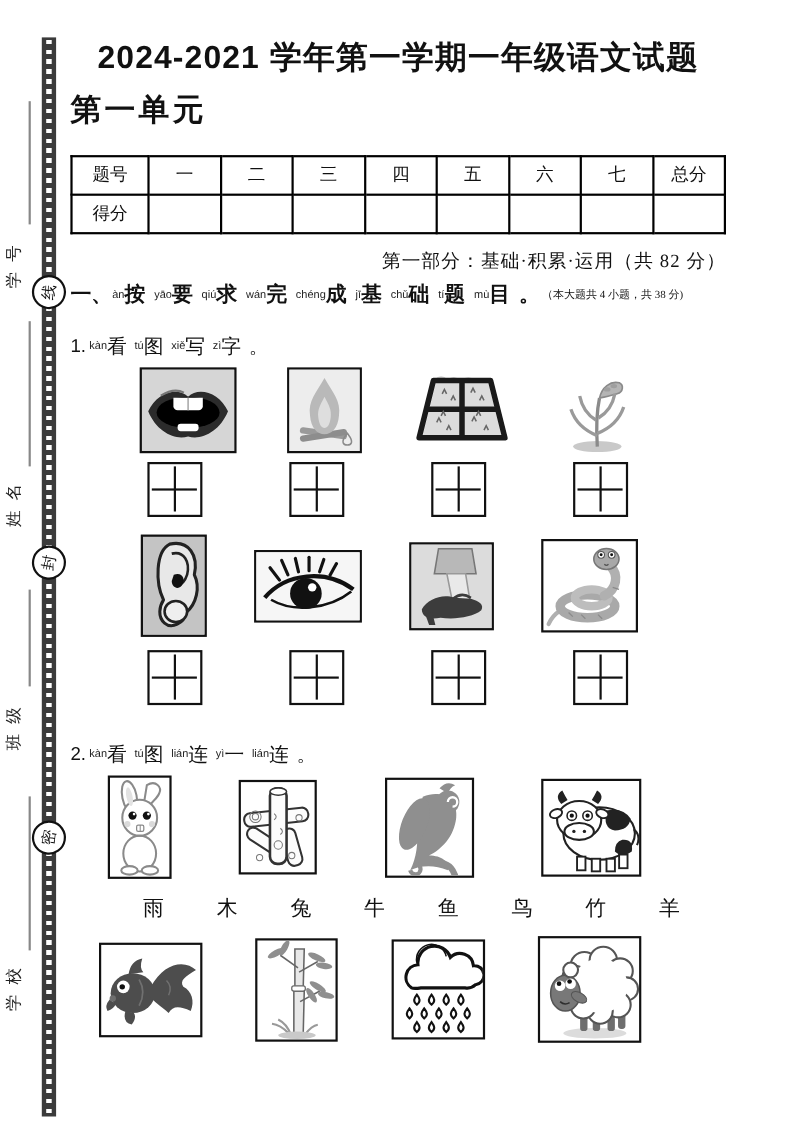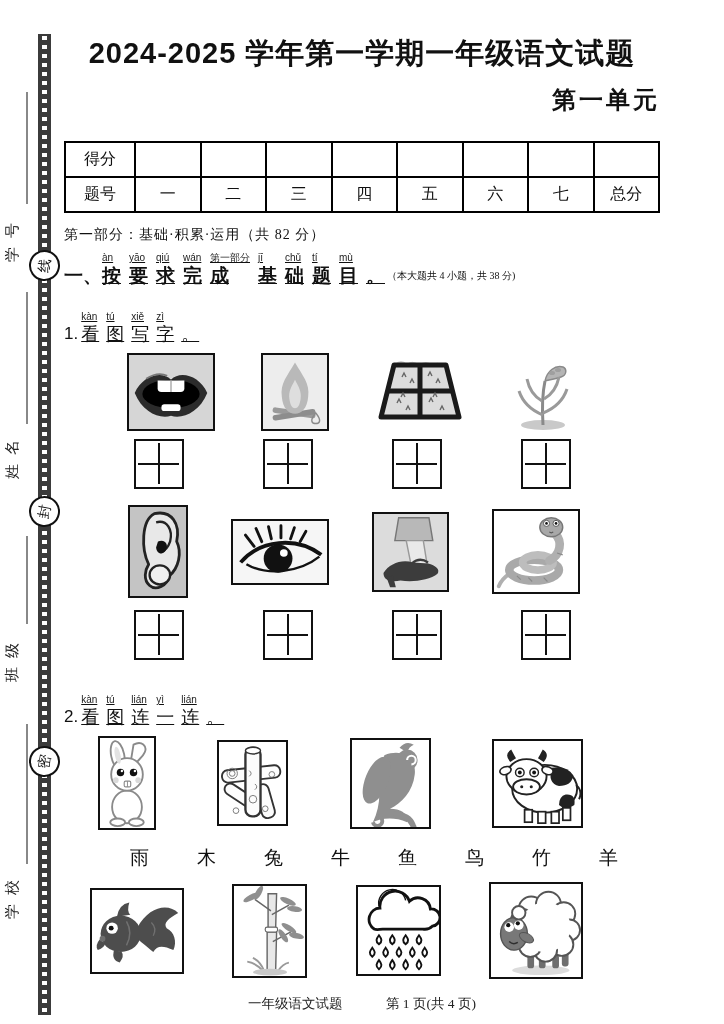--- a/index.html
+++ b/index.html
@@ -17,31 +17,31 @@
   .seal-rule{position:absolute;left:26px;width:2px;background:#888;}
   .seal-label{position:absolute;left:-25px;width:76px;height:20px;text-align:center;
     font-size:15px;letter-spacing:9px;color:#222;transform:rotate(-90deg);}
   .seal-stamp{position:absolute;left:29px;width:27px;height:27px;border:2.5px solid #111;
     border-radius:50%;background:#fff;z-index:2;display:flex;align-items:center;justify-content:center;
     font-size:14px;transform:rotate(-80deg);font-family:"Liberation Serif","DejaVu Serif",serif;}
 
   
   .main{position:absolute;left:64px;top:0;width:596px;}
   .title{margin:36px 0 0;text-align:center;font-size:29px;font-weight:bold;letter-spacing:1px;line-height:35px;}
-  .subtitle{margin:12px 0 0;text-align:right;font-size:24px;font-weight:bold;letter-spacing:3px;line-height:34px;}
+  .subtitle{margin:12px 0 0;text-align:left;font-size:28px;font-weight:bold;letter-spacing:3px;line-height:34px;}
 
   table.score{width:100%;border-collapse:collapse;margin-top:24px;table-layout:fixed;}
   table.score td{border:2.5px solid #000;height:33px;text-align:center;font-size:16px;padding:0;}
 
-  .part-heading{margin-top:13px;text-align:left;font-size:14px;letter-spacing:1px;}
+  .part-heading{margin-top:13px;text-align:right;font-size:17px;letter-spacing:1px;}
 
   .ruby-row{display:flex;align-items:flex-end;margin-top:8px;}
   .sec-prefix{font-size:19px;font-weight:bold;line-height:23px;}
   .item-num{font-size:17px;line-height:22px;margin-right:3px;}
-  .w{display:inline-flex;flex-direction:column;align-items:flex-start;margin-right:8px;text-decoration:underline;}
+  .w{display:inline-flex;flex-direction:row;align-items:center;margin-right:8px;}
   .w .py{font-size:10px;height:12px;line-height:12px;font-style:normal;color:#222;white-space:nowrap;}
   .w .zi{font-style:normal;}
   .sec1 .w .zi{font-size:19px;font-weight:bold;line-height:23px;}
   .item .w{margin-right:7px;margin-top:16px;}
   .item .w .zi{font-size:18px;font-weight:normal;line-height:22px;}
   .note{font-size:10px;line-height:21px;padding-bottom:1px;white-space:nowrap;}
 
   .pic-row{display:flex;justify-content:space-between;align-items:center;}
   .row-q1a{padding:8px 83px 0 63px;}
   .row-q1b{padding:16px 80px 0 64px;}
@@ -78,58 +78,58 @@
 <div class="seal-label" style="top:445px;">姓名</div>
 <div class="seal-label" style="top:648px;">班级</div>
 <div class="seal-label" style="top:885px;">学校</div>
 
 <div class="seal-stamp" style="top:250px;">线</div>
 <div class="seal-stamp" style="top:496px;">封</div>
 <div class="seal-stamp" style="top:746px;">密</div>
 
 <div class="main">
 
-  <h1 class="title">2024-2025 学年第一学期一年级语文试题</h1>
+  <h1 class="title">2024-2021 学年第一学期一年级语文试题</h1>
   <h2 class="subtitle">第一单元</h2>
 
   <table class="score">
     <colgroup>
         <col style="width:70px">
         <col>
         <col>
         <col>
         <col>
         <col>
         <col>
         <col>
         <col>
       </colgroup>
     <tbody>
         <tr>
-      <td>得分</td>
-      <td></td>
-      <td></td>
-      <td></td>
-      <td></td>
-      <td></td>
-      <td></td>
-      <td></td>
-      <td></td>
-    </tr>
-    <tr>
       <td>题号</td>
       <td>一</td>
       <td>二</td>
       <td>三</td>
       <td>四</td>
       <td>五</td>
       <td>六</td>
       <td>七</td>
       <td>总分</td>
     </tr>
+    <tr>
+      <td>得分</td>
+      <td></td>
+      <td></td>
+      <td></td>
+      <td></td>
+      <td></td>
+      <td></td>
+      <td></td>
+      <td></td>
+    </tr>
   </tbody>
     </table>
 
   <div class="part-heading serif">第一部分：基础·积累·运用（共 82 分）</div>
 
   <div class="ruby-row sec1">
     <span class="sec-prefix">一、</span>
     <span class="w">
         <i class="py">àn</i>
         <i class="zi">按</i>
@@ -140,21 +140,21 @@
       </span>
     <span class="w">
         <i class="py">qiú</i>
         <i class="zi">求</i>
       </span>
     <span class="w">
         <i class="py">wán</i>
         <i class="zi">完</i>
       </span>
     <span class="w">
-        <i class="py">第一部分</i>
+        <i class="py">chéng</i>
         <i class="zi">成</i>
       </span>
     <span class="w">
         <i class="py">jī</i>
         <i class="zi">基</i>
       </span>
     <span class="w">
         <i class="py">chǔ</i>
         <i class="zi">础</i>
       </span>
@@ -542,18 +542,14 @@
         <ellipse cx="37" cy="56" rx="8" ry="4.5" fill="#787878" transform="rotate(28 37 56)" stroke="#555" stroke-width="1"></ellipse>
         <circle cx="19" cy="45" r="5" fill="#fff"></circle>
           <circle cx="29" cy="43" r="5" fill="#fff"></circle>
         <circle cx="18" cy="43" r="2.2" fill="#111"></circle>
           <circle cx="28" cy="41" r="2.2" fill="#111"></circle>
         <path d="M19,60 q4,4 9,1" stroke="#2e2e2e" stroke-width="1.5" fill="none"></path>
       </svg>
     </div>
   </div>
 
-  <div class="footer serif">
-    <span>一年级语文试题</span>
-    <span class="pg">第 1 页(共 4 页)</span>
-  </div>
 
 </div>
 
 </body></html>

